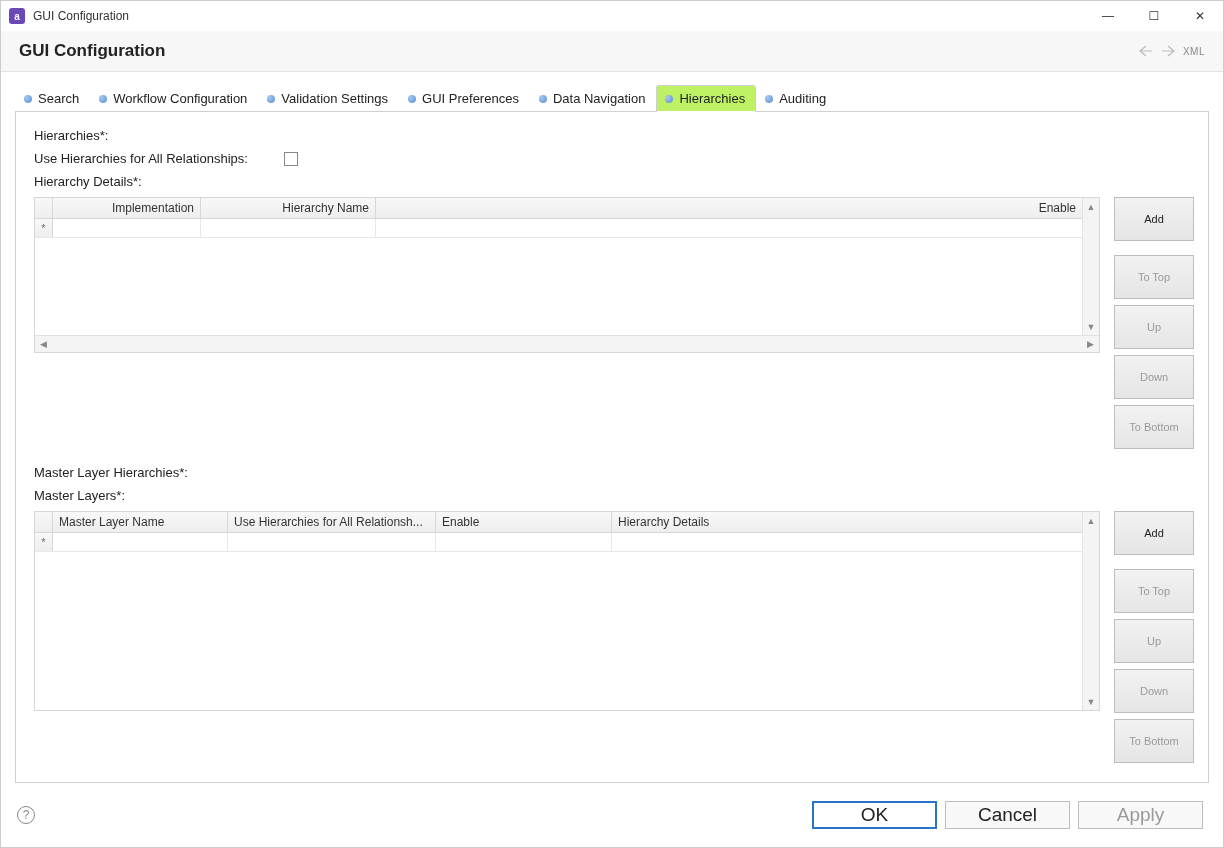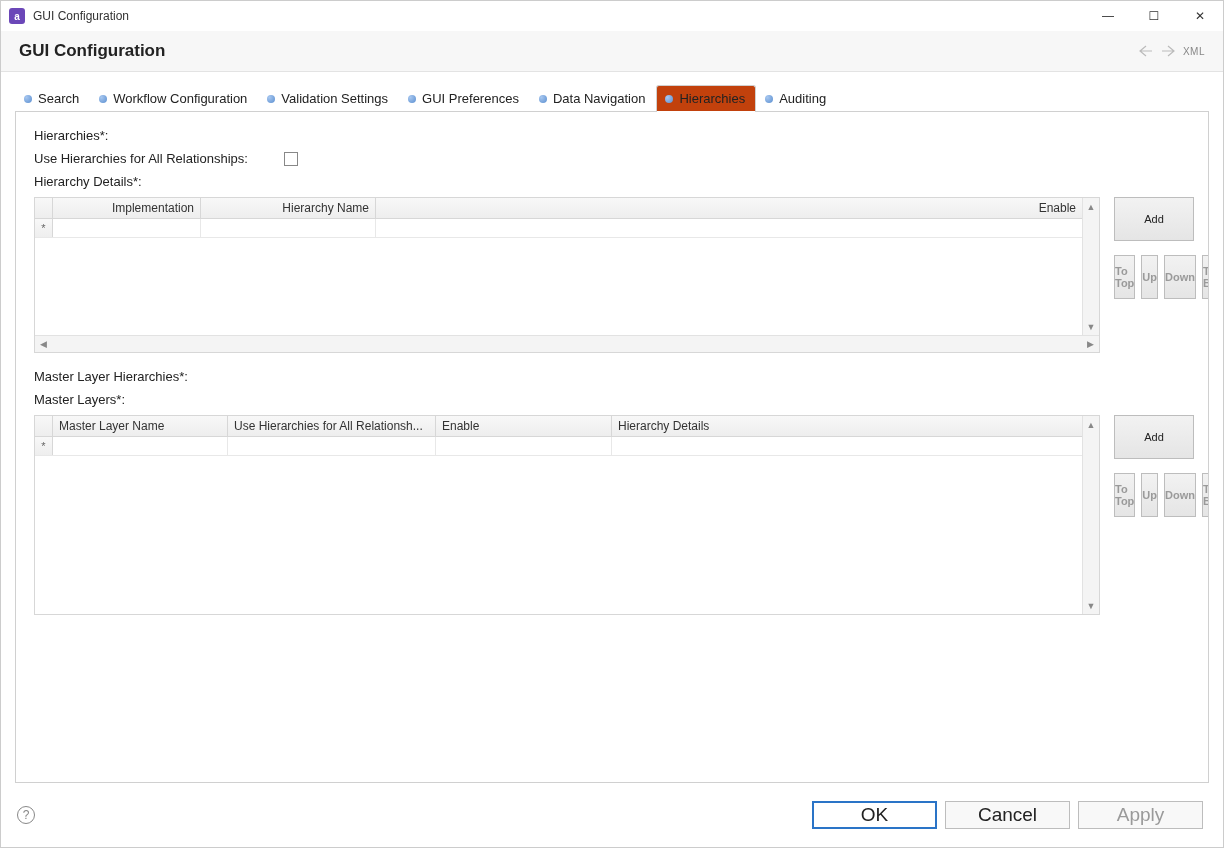--- a/index.html
+++ b/index.html
@@ -90,21 +90,21 @@
     margin-right: 0;
   }
   .tab .bullet {
     width: 8px; height: 8px;
     border-radius: 50%;
     background: radial-gradient(circle at 30% 30%, #a7c7f0, #5b8fd0);
     margin-right: 6px;
     flex-shrink: 0;
   }
   .tab.active {
-    background: #c2410c;
+    background: #bef264;
     border-color: #d0d0d0;
     position: relative;
     z-index: 2;
   }
   .tab.active::after {
     content: "";
     position: absolute;
     left: 0; right: 0; bottom: -1px;
     height: 2px;
     background: #fff;
@@ -238,21 +238,21 @@
     font-size: 9px; color: #888;
   }
 
   .btn-stack {
     width: 80px;
     display: flex;
     flex-direction: column;
     gap: 14px;
   }
   .btn-stack .group2 {
-    display: flex; flex-direction: row; gap: 6px; font-weight: bold;
+    display: flex; flex-direction: column; gap: 6px;
   }
   .side-btn {
     height: 44px;
     background: linear-gradient(#f2f2f2,#e5e5e5);
     border: 1px solid #bdbdbd;
     font-size: 11px;
     color: #222;
     display: flex; align-items: center; justify-content: center;
     cursor: default;
   }

